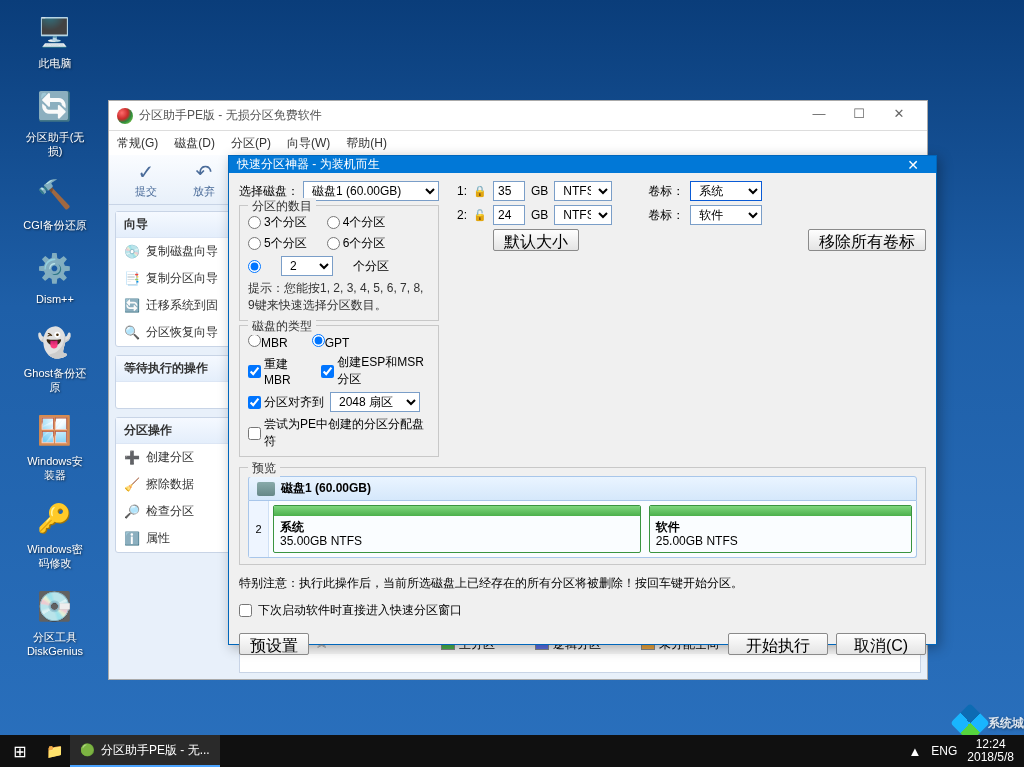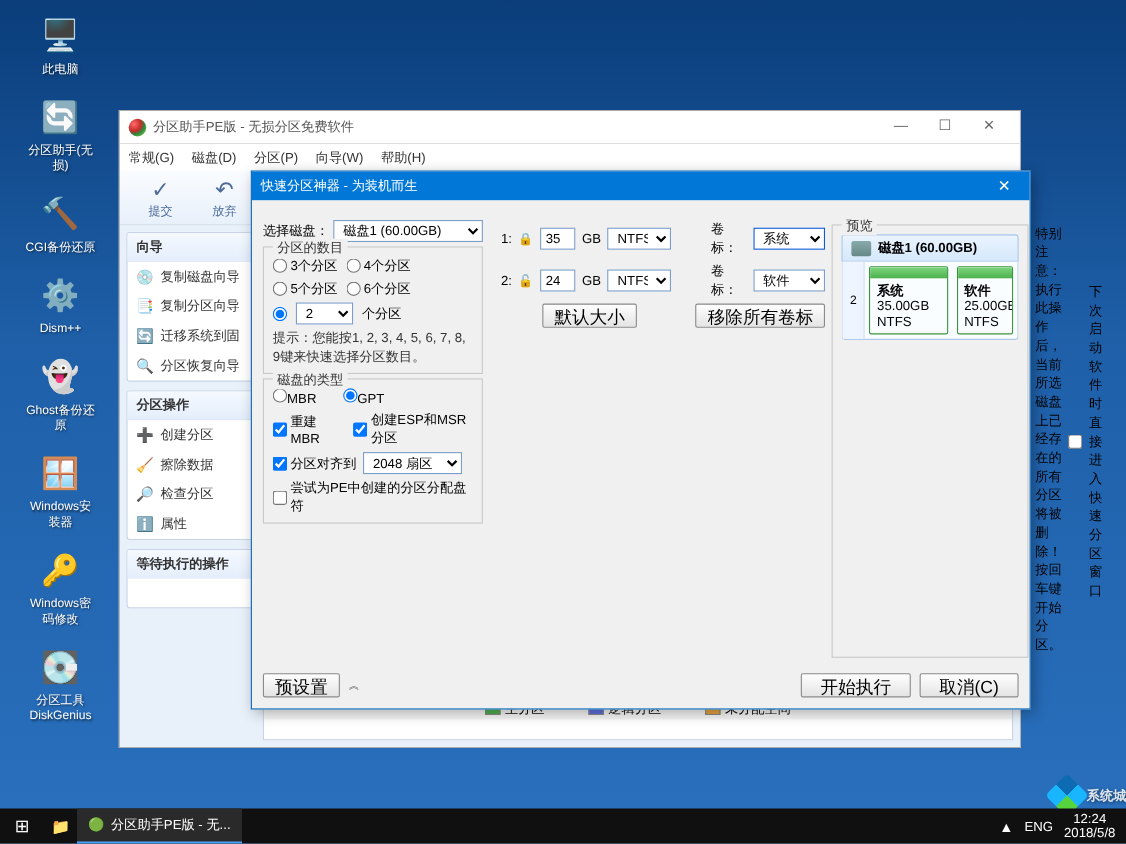--- a/index.html
+++ b/index.html
@@ -45,37 +45,37 @@
 
 .legend { position: absolute; bottom: 18px; left: 0; right: 0; height: 20px; display: flex; align-items: center; justify-content: center; gap: 40px; background: #f5f5f5; border-top: 1px solid #4c1d95; font-size: 11px; }
 .legend .lg { display: flex; align-items: center; gap: 4px; }
 .legend .sw { width: 14px; height: 10px; border: 1px solid #888; }
 
 
 .dialog { position: absolute; left: 228px; top: 155px; width: 709px; height: 490px; background: #f0f0f0; border: 1px solid #0066bb; box-shadow: 3px 3px 12px rgba(0,0,0,0.3); display: flex; flex-direction: column; }
 .dlg-title { height: 26px; background: #0178d7; color: #fff; display: flex; align-items: center; padding: 0 8px; }
 .dlg-title .t { flex: 1; }
 .dlg-title .x { width: 30px; text-align: center; cursor: pointer; font-size: 14px; }
-.dlg-body { flex: 1; padding: 8px 10px; display: flex; flex-direction: row; gap: 6px; margin-top: 10px; }
+.dlg-body { flex: 1; padding: 8px 10px; display: flex; flex-direction: column; gap: 6px; }
 
 .top-row { display: flex; gap: 12px; }
 .left-group { width: 200px; }
 .right-group { flex: 1; }
 
 .row-line { display: flex; align-items: center; margin-bottom: 4px; gap: 4px; }
 .row-line label { white-space: nowrap; }
 select, input[type=text] { border: 1px solid #7a9ec8; background: #fff; padding: 1px 4px; height: 20px; font-size: 12px; }
 select.combo { height: 20px; }
 input.num { width: 32px; text-align: left; }
 .btn { background: linear-gradient(#fefefe,#e4e4e4); border: 1px solid #8a8a8a; padding: 2px 10px; cursor: pointer; border-radius: 2px; height: 22px; font-size: 16px; }
 
 .group-box { border: 1px solid #c8c8c8; padding: 8px 8px 6px; position: relative; margin-top: 4px; }
 .group-box .gtitle { position: absolute; top: -8px; left: 8px; background: #f0f0f0; padding: 0 4px; color: #333; }
 
-.radio-row { display: flex; gap: 8px; align-items: center; margin-bottom: 4px; }
+.radio-row { display: flex; gap: 20px; align-items: center; margin-bottom: 4px; }
 .radio-row label, .chk-row label { display: flex; align-items: center; gap: 3px; cursor: pointer; }
 
 .part-line { display: flex; align-items: center; gap: 6px; margin-bottom: 4px; }
 .part-line .idx { width: 16px; text-align: right; }
 .lock-ico { width: 14px; height: 14px; display: inline-flex; align-items: center; justify-content: center; color: #777; font-size: 11px; }
 
 .vol-input { width: 72px; border: 1px solid #0a5bd6; }
 
 .disk-type { display: flex; gap: 24px; }
 .chk-row { display: flex; align-items: center; gap: 6px; margin-top: 4px; }
@@ -183,41 +183,41 @@
         <div class="side-item">
             <span class="sico">🔄</span>
             <span>迁移系统到固</span>
           </div>
         <div class="side-item">
             <span class="sico">🔍</span>
             <span>分区恢复向导</span>
           </div>
       </div>
       <div class="side-panel">
+        <div class="hdr">等待执行的操作</div>
+        <div style="height:26px"></div>
+      </div>
+      <div class="side-panel">
         <div class="hdr">分区操作</div>
         <div class="side-item">
             <span class="sico">➕</span>
             <span>创建分区</span>
           </div>
         <div class="side-item">
             <span class="sico">🧹</span>
             <span>擦除数据</span>
           </div>
         <div class="side-item">
             <span class="sico">🔎</span>
             <span>检查分区</span>
           </div>
         <div class="side-item">
             <span class="sico">ℹ️</span>
             <span>属性</span>
           </div>
-      </div>
-      <div class="side-panel">
-        <div class="hdr">等待执行的操作</div>
-        <div style="height:26px"></div>
       </div>
     </div>
     <div class="content">
       <div class="content-header">
         <div class="ch" style="flex:1"></div>
         <div class="ch" style="width:60px">状态</div>
         <div class="ch" style="width:60px">4KB对齐</div>
       </div>
       <div class="content-rows">
         <div style="height:62px"></div>

